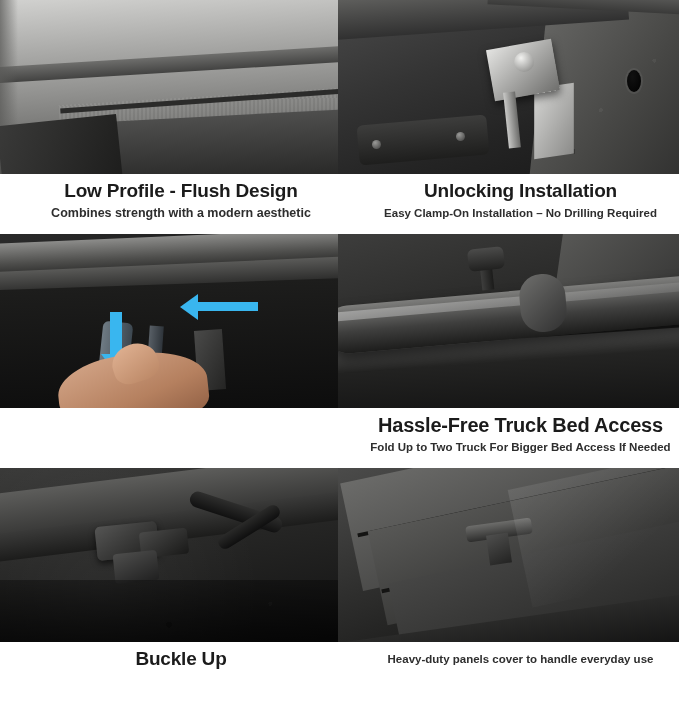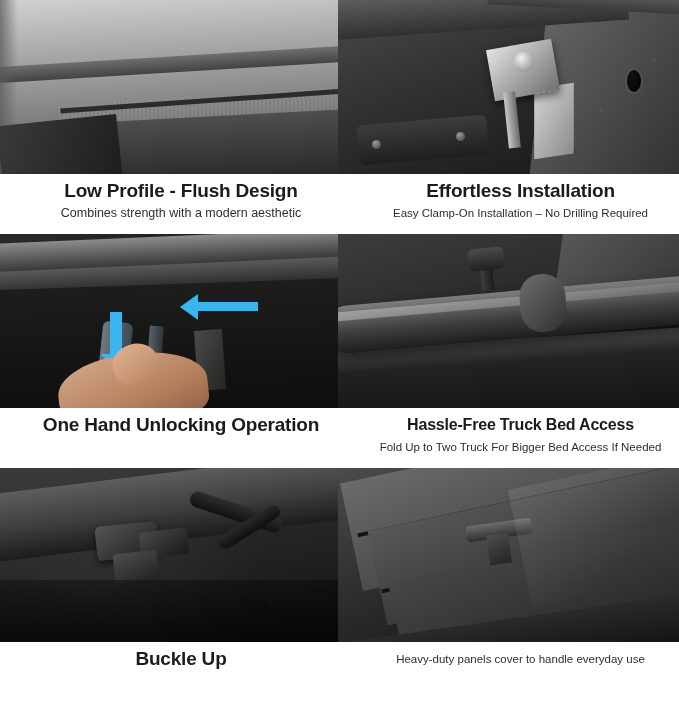--- a/index.html
+++ b/index.html
@@ -51,22 +51,23 @@
     line-height: 22px;
     white-space: nowrap;
   }
   .subtitle {
     font-size: 12.5px;
     color: #2e2e2e;
     text-align: center;
     margin-top: 4px;
     line-height: 15px;
     white-space: nowrap;
-  }
-  .title.small { font-size: 16px; }
+    font-weight: bold;
+  }
+  .title.small { font-size: 20px; }
   .subtitle.tiny { font-size: 11.5px; }
 
   
   .layer { position: absolute; }
 
   
   .p1-bg {
     inset: 0;
     background:
       linear-gradient(170deg, #b9b9b7 0%, #a9a9a7 18%, #8e8e8c 40%, #6f6f6e 60%, #4a4a49 80%, #2c2c2b 100%);
@@ -451,21 +452,21 @@
       <div class="layer p2-bracket"></div>
       <div class="layer p2-clamp"></div>
       <div class="layer p2-clamp-knob"></div>
       <div class="layer p2-bolt"></div>
       <div class="layer p2-plate"></div>
       <div class="layer p2-screw-a"></div>
       <div class="layer p2-screw-b"></div>
       <div class="layer p2-hole"></div>
     </div>
     <div class="caption-block">
-      <div class="title">Effortless Installation</div>
+      <div class="title">Unlocking Installation</div>
       <div class="subtitle tiny">Easy Clamp-On Installation – No Drilling Required</div>
     </div>
   </div>
 
   <div class="cell">
     <div class="photo">
       <div class="layer p3-bg"></div>
       <div class="layer p3-toprail"></div>
       <div class="layer p3-toprail2"></div>
       <div class="layer p3-under"></div>
@@ -473,21 +474,20 @@
       <div class="layer p3-lever"></div>
       <div class="layer p3-lever2"></div>
       <div class="layer p3-arrow-left"></div>
       <div class="layer p3-arrow-left-head"></div>
       <div class="layer p3-arrow-down"></div>
       <div class="layer p3-arrow-down-head"></div>
       <div class="layer p3-hand"></div>
       <div class="layer p3-finger"></div>
     </div>
     <div class="caption-block">
-      <div class="title">One Hand Unlocking Operation</div>
     </div>
   </div>
 
   <div class="cell">
     <div class="photo">
       <div class="layer p4-bg"></div>
       <div class="layer p4-wall"></div>
       <div class="layer p4-bed"></div>
       <div class="layer p4-bedrail"></div>
       <div class="layer p4-tube"></div>

